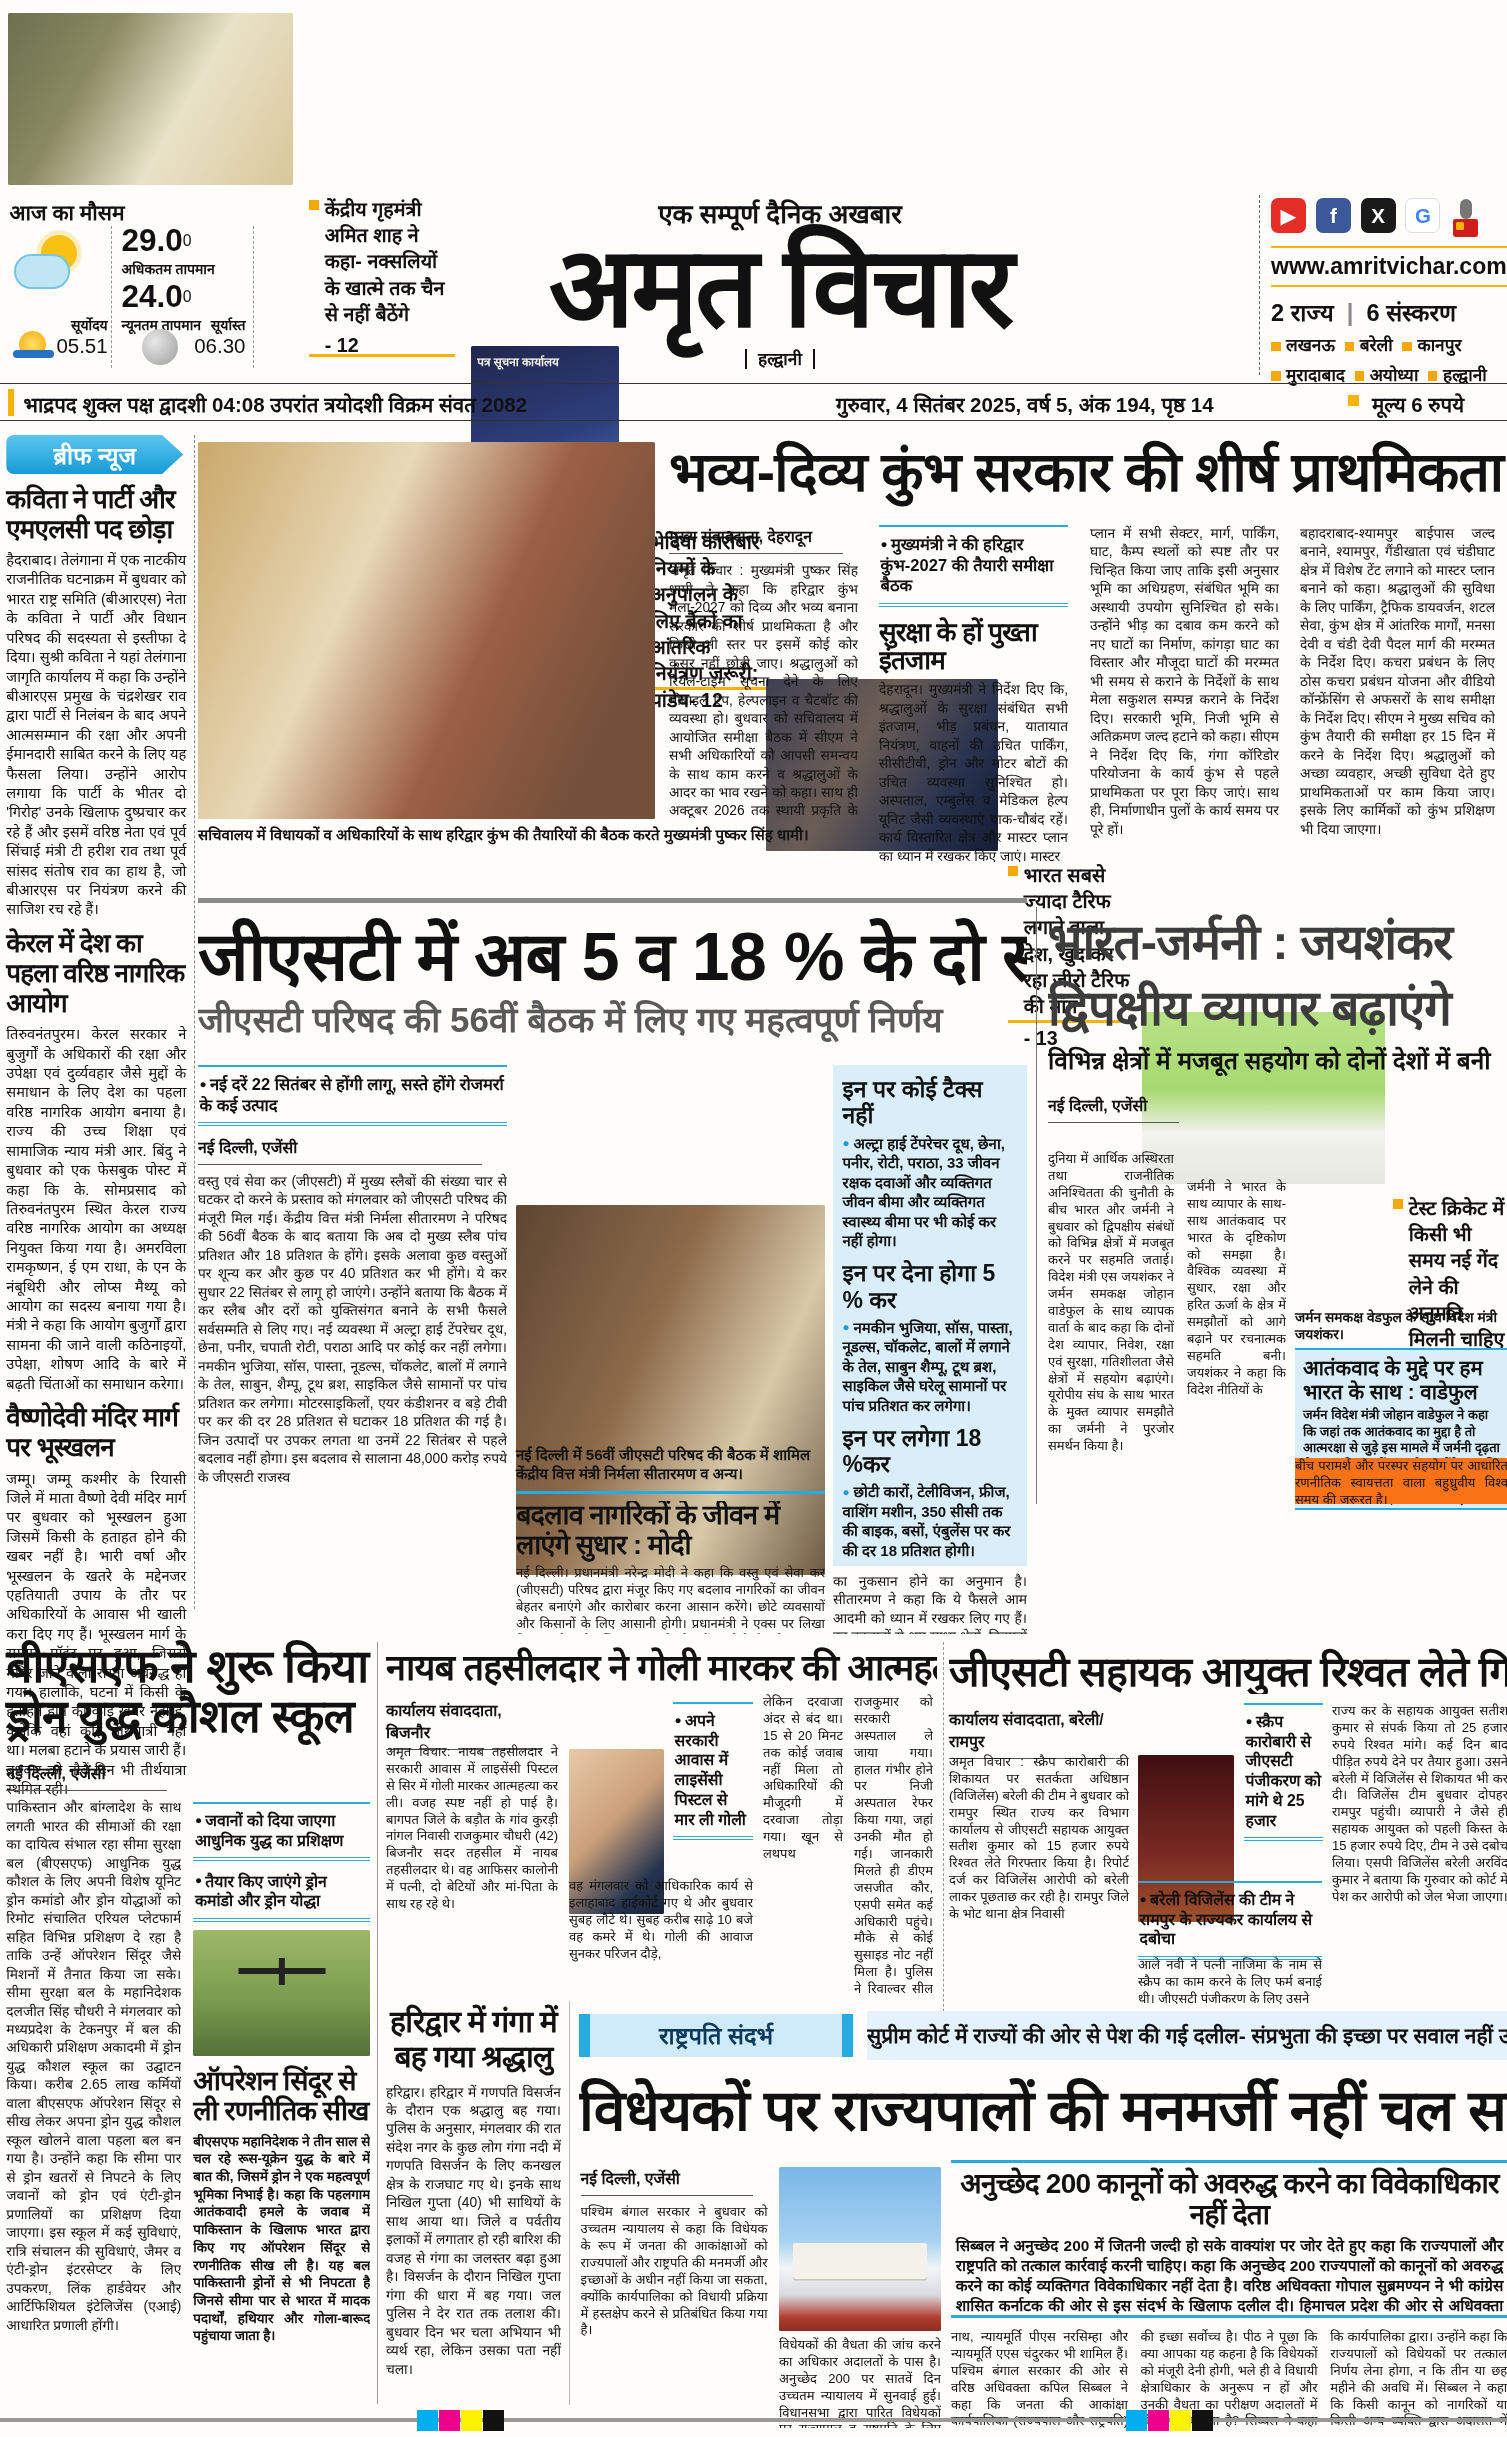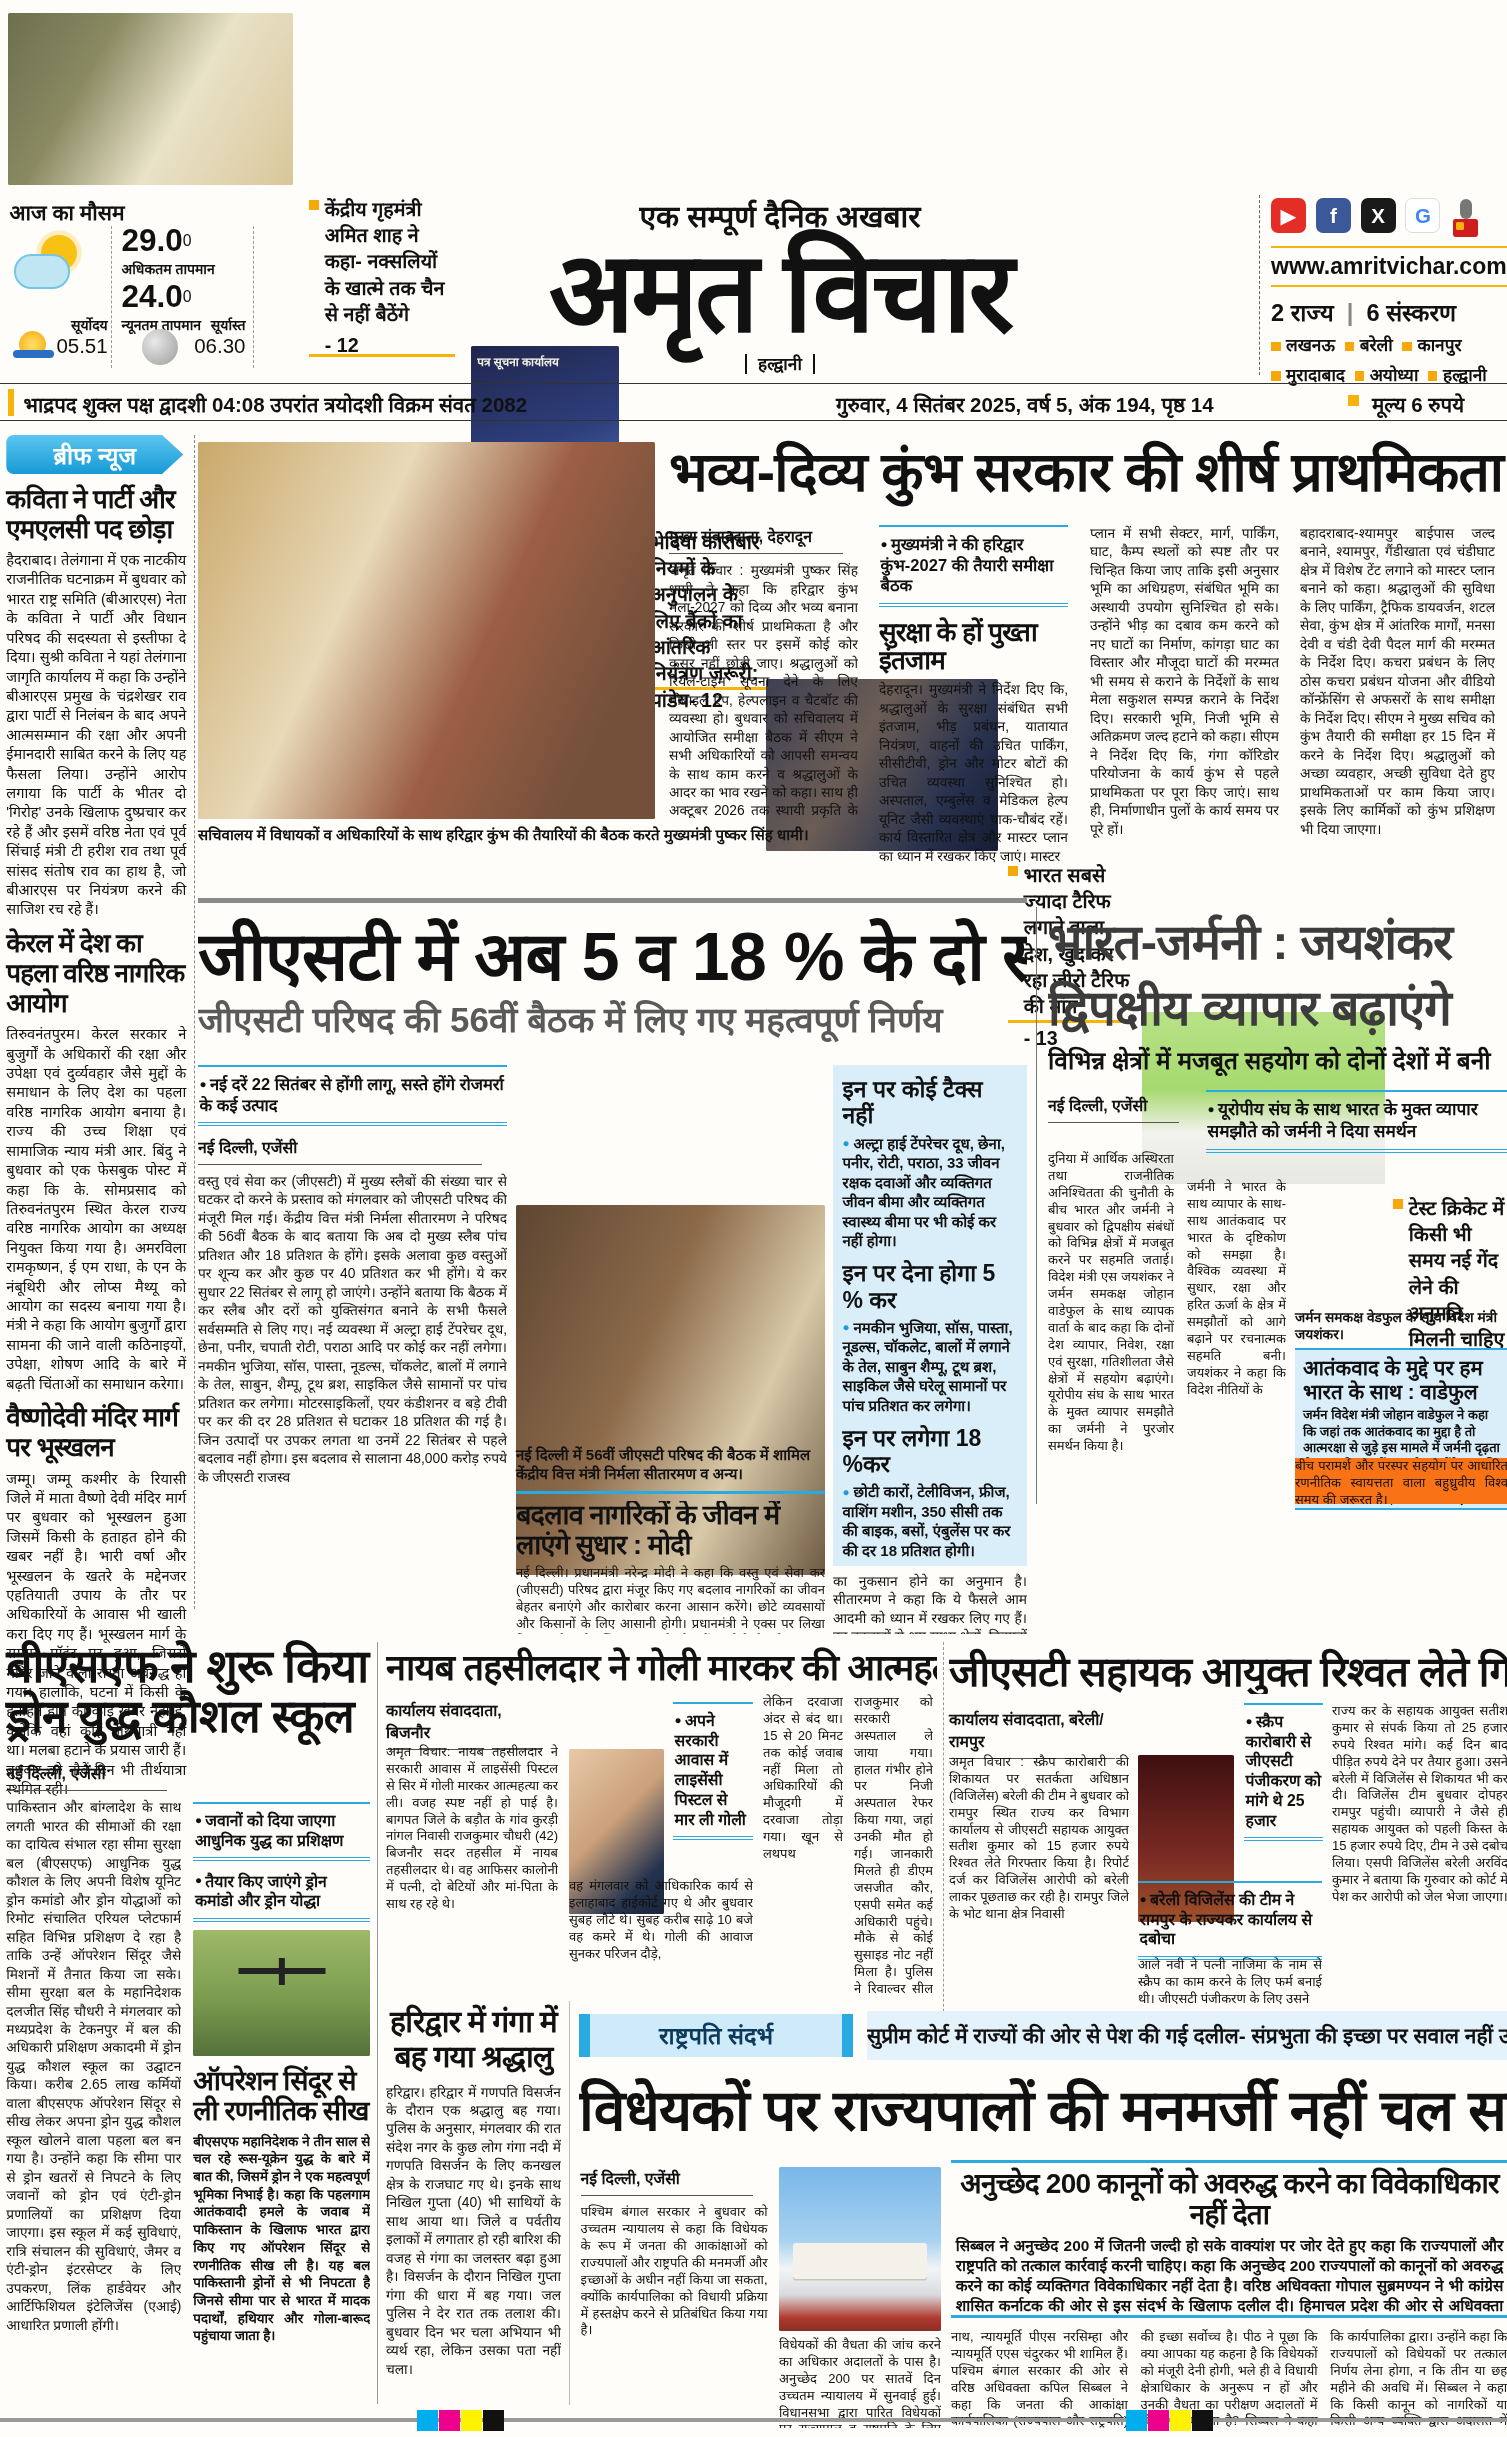--- a/index.html
+++ b/index.html
@@ -101,21 +101,21 @@
       </div>
       <div class="abs" style="left:118px;top:117px;width:118px;">
         <div style="text-align:right;font-size:14px;font-weight:600;" data-name="sunset-label">सूर्यास्त</div>
         <div data-name="moon-icon" style="position:absolute;left:14px;top:14px;width:36px;height:36px;border-radius:50%;background:radial-gradient(circle at 35% 35%,#e8e8e8,#9c9c9c);"></div>
         <div style="text-align:right;font-size:20.5px;" data-name="sunset-time">06.30</div>
       </div>
       <div class="abs" style="left:243px;top:28px;border-left:1.6px dashed #999;height:142px;"></div>
     </div>
 
     <div class="abs" style="left:339px;top:0;width:882px;text-align:center;" data-name="masthead-center">
-      <div style="font-weight:800;font-size:30px;" data-name="newspaper-tagline">एक सम्पूर्ण दैनिक अखबार</div>
+      <div style="font-weight:800;font-size:26px;" data-name="newspaper-tagline">एक सम्पूर्ण दैनिक अखबार</div>
       <div class="headline" style="font-size:112px;line-height:1.02;letter-spacing:-3.2px;" data-name="newspaper-title">अमृत विचार</div>
       <div style="font-weight:bold;font-size:17.3px;margin-top:1.6px;" data-name="edition-label">
         <span style="border-left:2.4px solid #111;border-right:2.4px solid #111;padding:0 11px;" data-name="edition-name">हल्द्वानी</span>
       </div>
     </div>
 
     <div class="abs" style="left:1259px;top:0px;height:180px;border-left:1.6px dashed #666;"></div>
     <div class="abs" style="left:1271px;top:3.2px;width:236px;" data-name="masthead-right">
       <div data-name="social-icons">
         <span class="social" style="background:#e52d27;" data-name="youtube-icon">▶</span>
@@ -229,23 +229,20 @@
   <div class="abs" style="left:1036px;top:907px;height:597px;border-left:0.8px solid #777;"></div>
 
   <div class="abs" style="left:1048px;top:907px;width:460px;height:597px;" data-name="germany-story">
     <div class="headline clip" style="font-size:49px;color:#3c3c3c;height:66px;white-space:nowrap;" data-name="germany-headline-2">भारत-जर्मनी : जयशंकर</div>
     <div class="headline clip" style="font-size:49px;color:#3c3c3c;height:65px;white-space:nowrap;" data-name="germany-headline-1">द्विपक्षीय व्यापार बढ़ाएंगे</div>
     <div class="headline clip" style="font-size:24.4px;height:36px;margin-top:4.7px;letter-spacing:0;" data-name="germany-subhead">विभिन्न क्षेत्रों में मजबूत सहयोग को दोनों देशों में बनी सहमति</div>
 
     <div class="abs" style="left:0;top:187px;width:142px;">
       <div class="byline" data-name="germany-byline">नई दिल्ली, एजेंसी</div>
     </div>
-    <div class="abs kicker" style="left:158px;top:183px;width:302px;font-size:17.3px;" data-name="germany-kicker">
-      <span class="dot">●</span><span data-name="germany-kicker-text">यूरोपीय संघ के साथ भारत के मुक्त व्यापार समझौते को जर्मनी ने दिया समर्थन</span>
-    </div>
 
     <div class="abs clip jtxt body-sm" style="left:0;top:244px;width:126px;height:353px;" data-name="germany-col-1">दुनिया में आर्थिक अस्थिरता तथा राजनीतिक अनिश्चितता की चुनौती के बीच भारत और जर्मनी ने बुधवार को द्विपक्षीय संबंधों को विभिन्न क्षेत्रों में मजबूत करने पर सहमति जताई। विदेश मंत्री एस जयशंकर ने जर्मन समकक्ष जोहान वाडेफुल के साथ व्यापक वार्ता के बाद कहा कि दोनों देश व्यापार, निवेश, रक्षा एवं सुरक्षा, गतिशीलता जैसे क्षेत्रों में सहयोग बढ़ाएंगे। यूरोपीय संघ के साथ भारत के मुक्त व्यापार समझौते का जर्मनी ने पुरजोर समर्थन किया है।</div>
     <div class="abs clip jtxt body-sm" style="left:139px;top:272px;width:99px;height:325px;" data-name="germany-col-2">जर्मनी ने भारत के साथ व्यापार के साथ-साथ आतंकवाद पर भारत के दृष्टिकोण को समझा है। वैश्विक व्यवस्था में सुधार, रक्षा और हरित ऊर्जा के क्षेत्र में समझौतों को आगे बढ़ाने पर रचनात्मक सहमति बनी। जयशंकर ने कहा कि विदेश नीतियों के</div>
 
     <div class="abs photo p7" style="left:247px;top:272px;width:213px;height:124px;" data-name="germany-photo-handshake"></div>
     <div class="abs cap" style="left:247px;top:402px;width:213px;font-size:13.8px;" data-name="germany-photo-caption">जर्मन समकक्ष वेडफुल के साथ विदेश मंत्री जयशंकर।</div>
     <div class="abs bluebox" style="left:247px;top:441px;width:213px;height:162px;border-top:2.4px solid #29abe2;border-bottom:2.4px solid #29abe2;padding:6.3px 7.9px;overflow:hidden;" data-name="wadephul-infobox">
       <div class="boxhead" style="font-size:20.5px;">
         <span data-name="wadephul-box-head">आतंकवाद के मुद्दे पर हम</span><br>
         <span data-name="wadephul-box-head">भारत के साथ : वाडेफुल</span>

